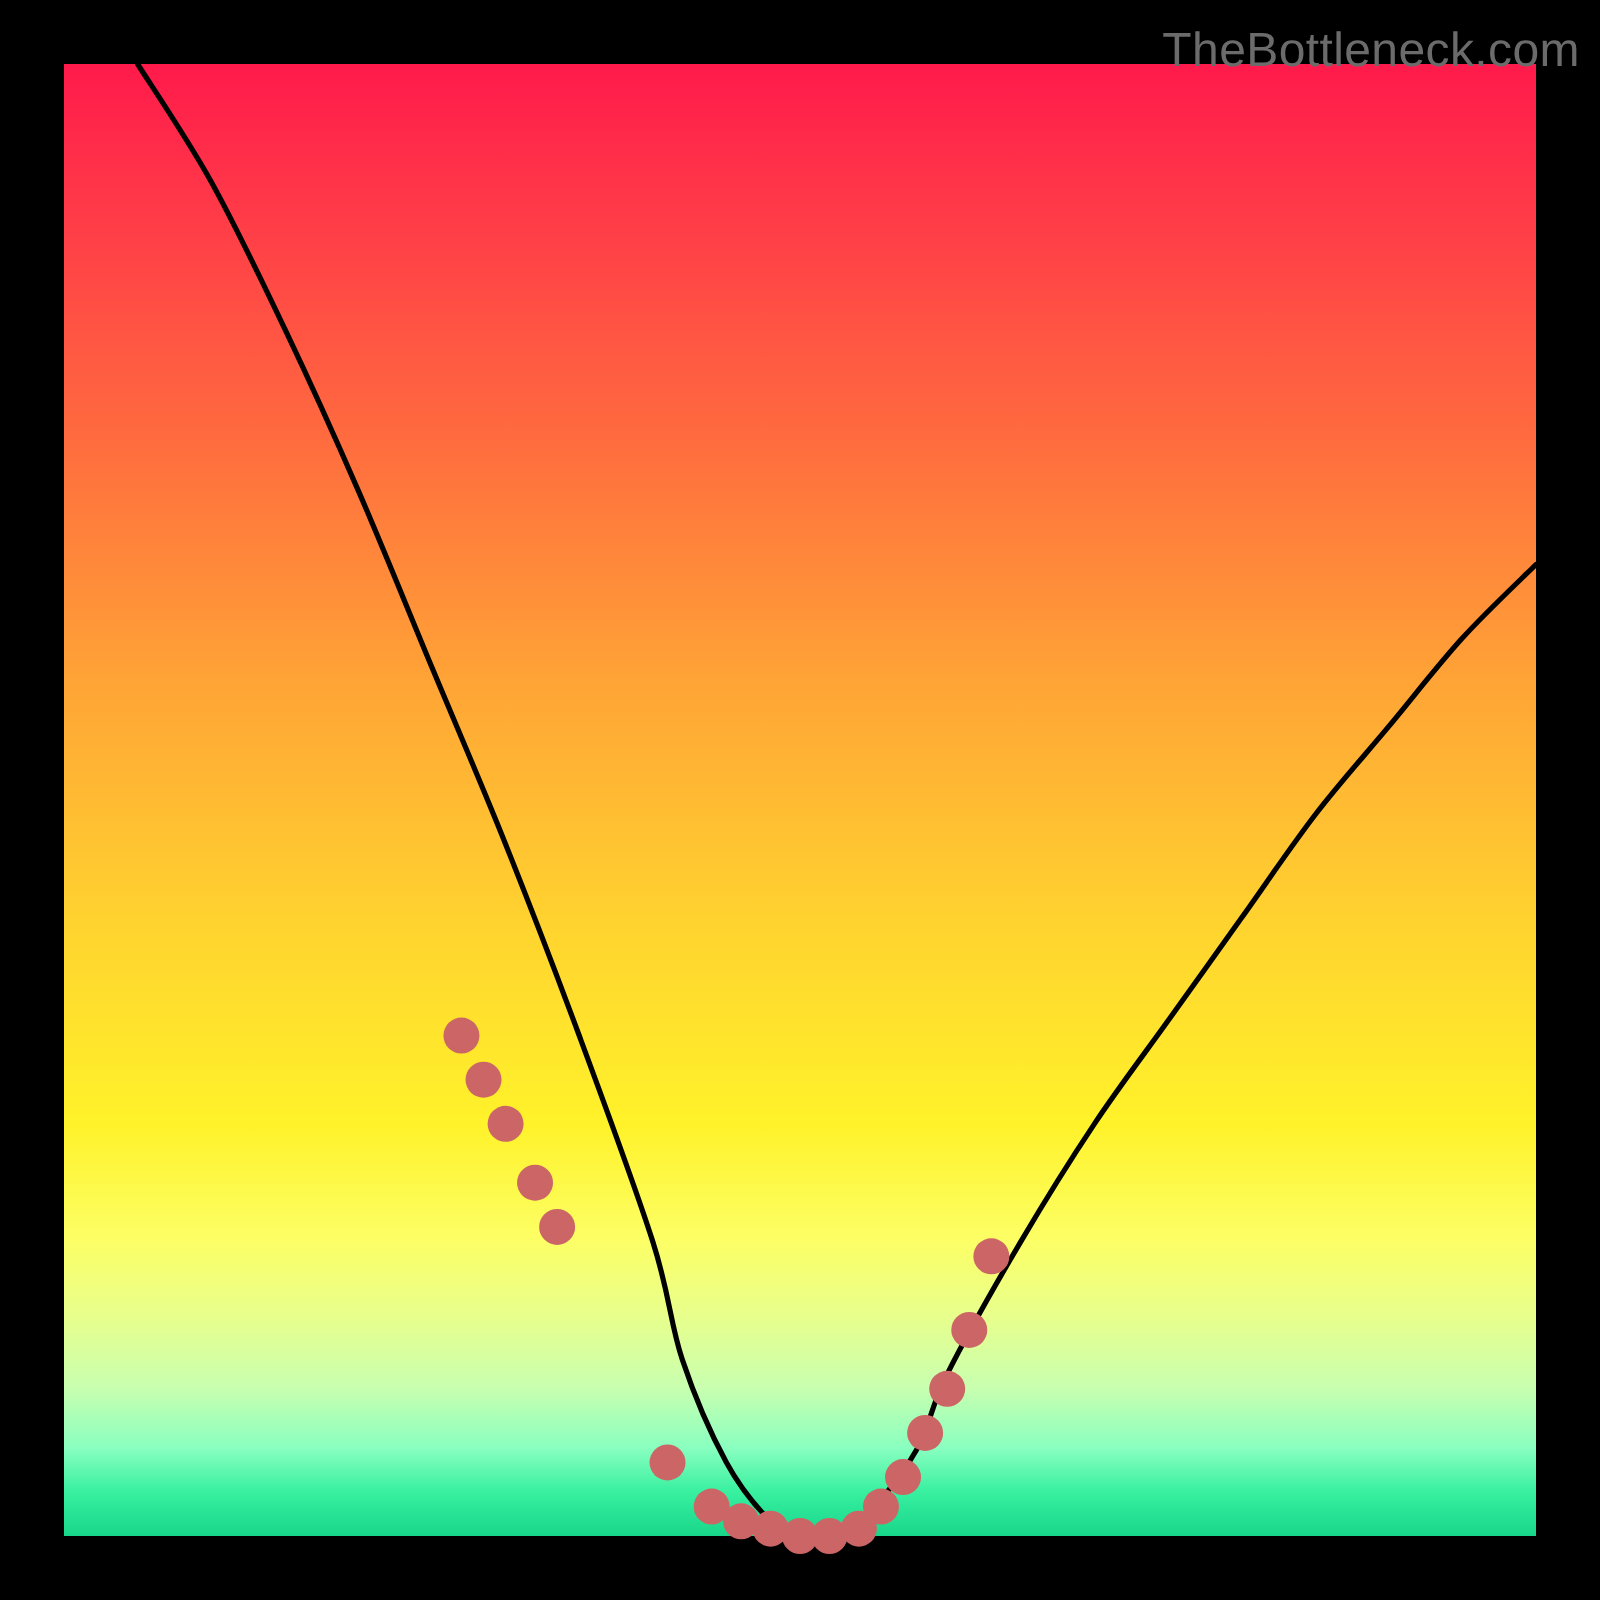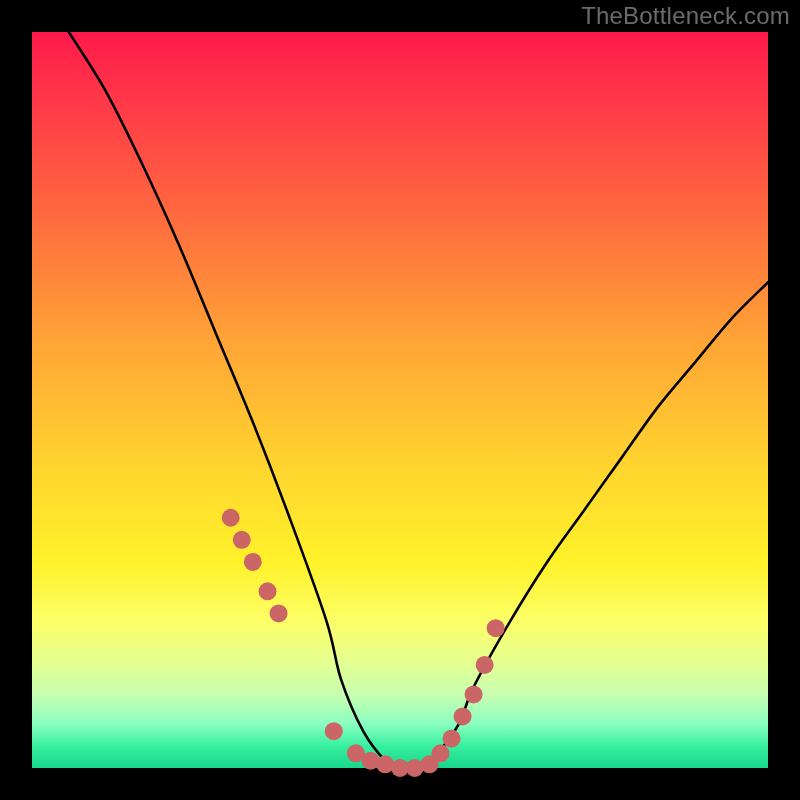--- a/index.html
+++ b/index.html
@@ -33,21 +33,21 @@
       #fcff66 80%,
       #e8ff8c 85%,
       #c8ffb0 90%,
       #8affc0 94%,
       #38f0a0 97%,
       #18d68a 100%
     );
   }
   .watermark {
     position: absolute;
-    top: 2px;
+    top: 12px;
     right: 10px;
     color: #6b6b6b;
     font-size: 24px;
     font-weight: 400;
     letter-spacing: 0.2px;
     z-index: 5;
     user-select: none;
   }
   svg.curve {
     position: absolute;

